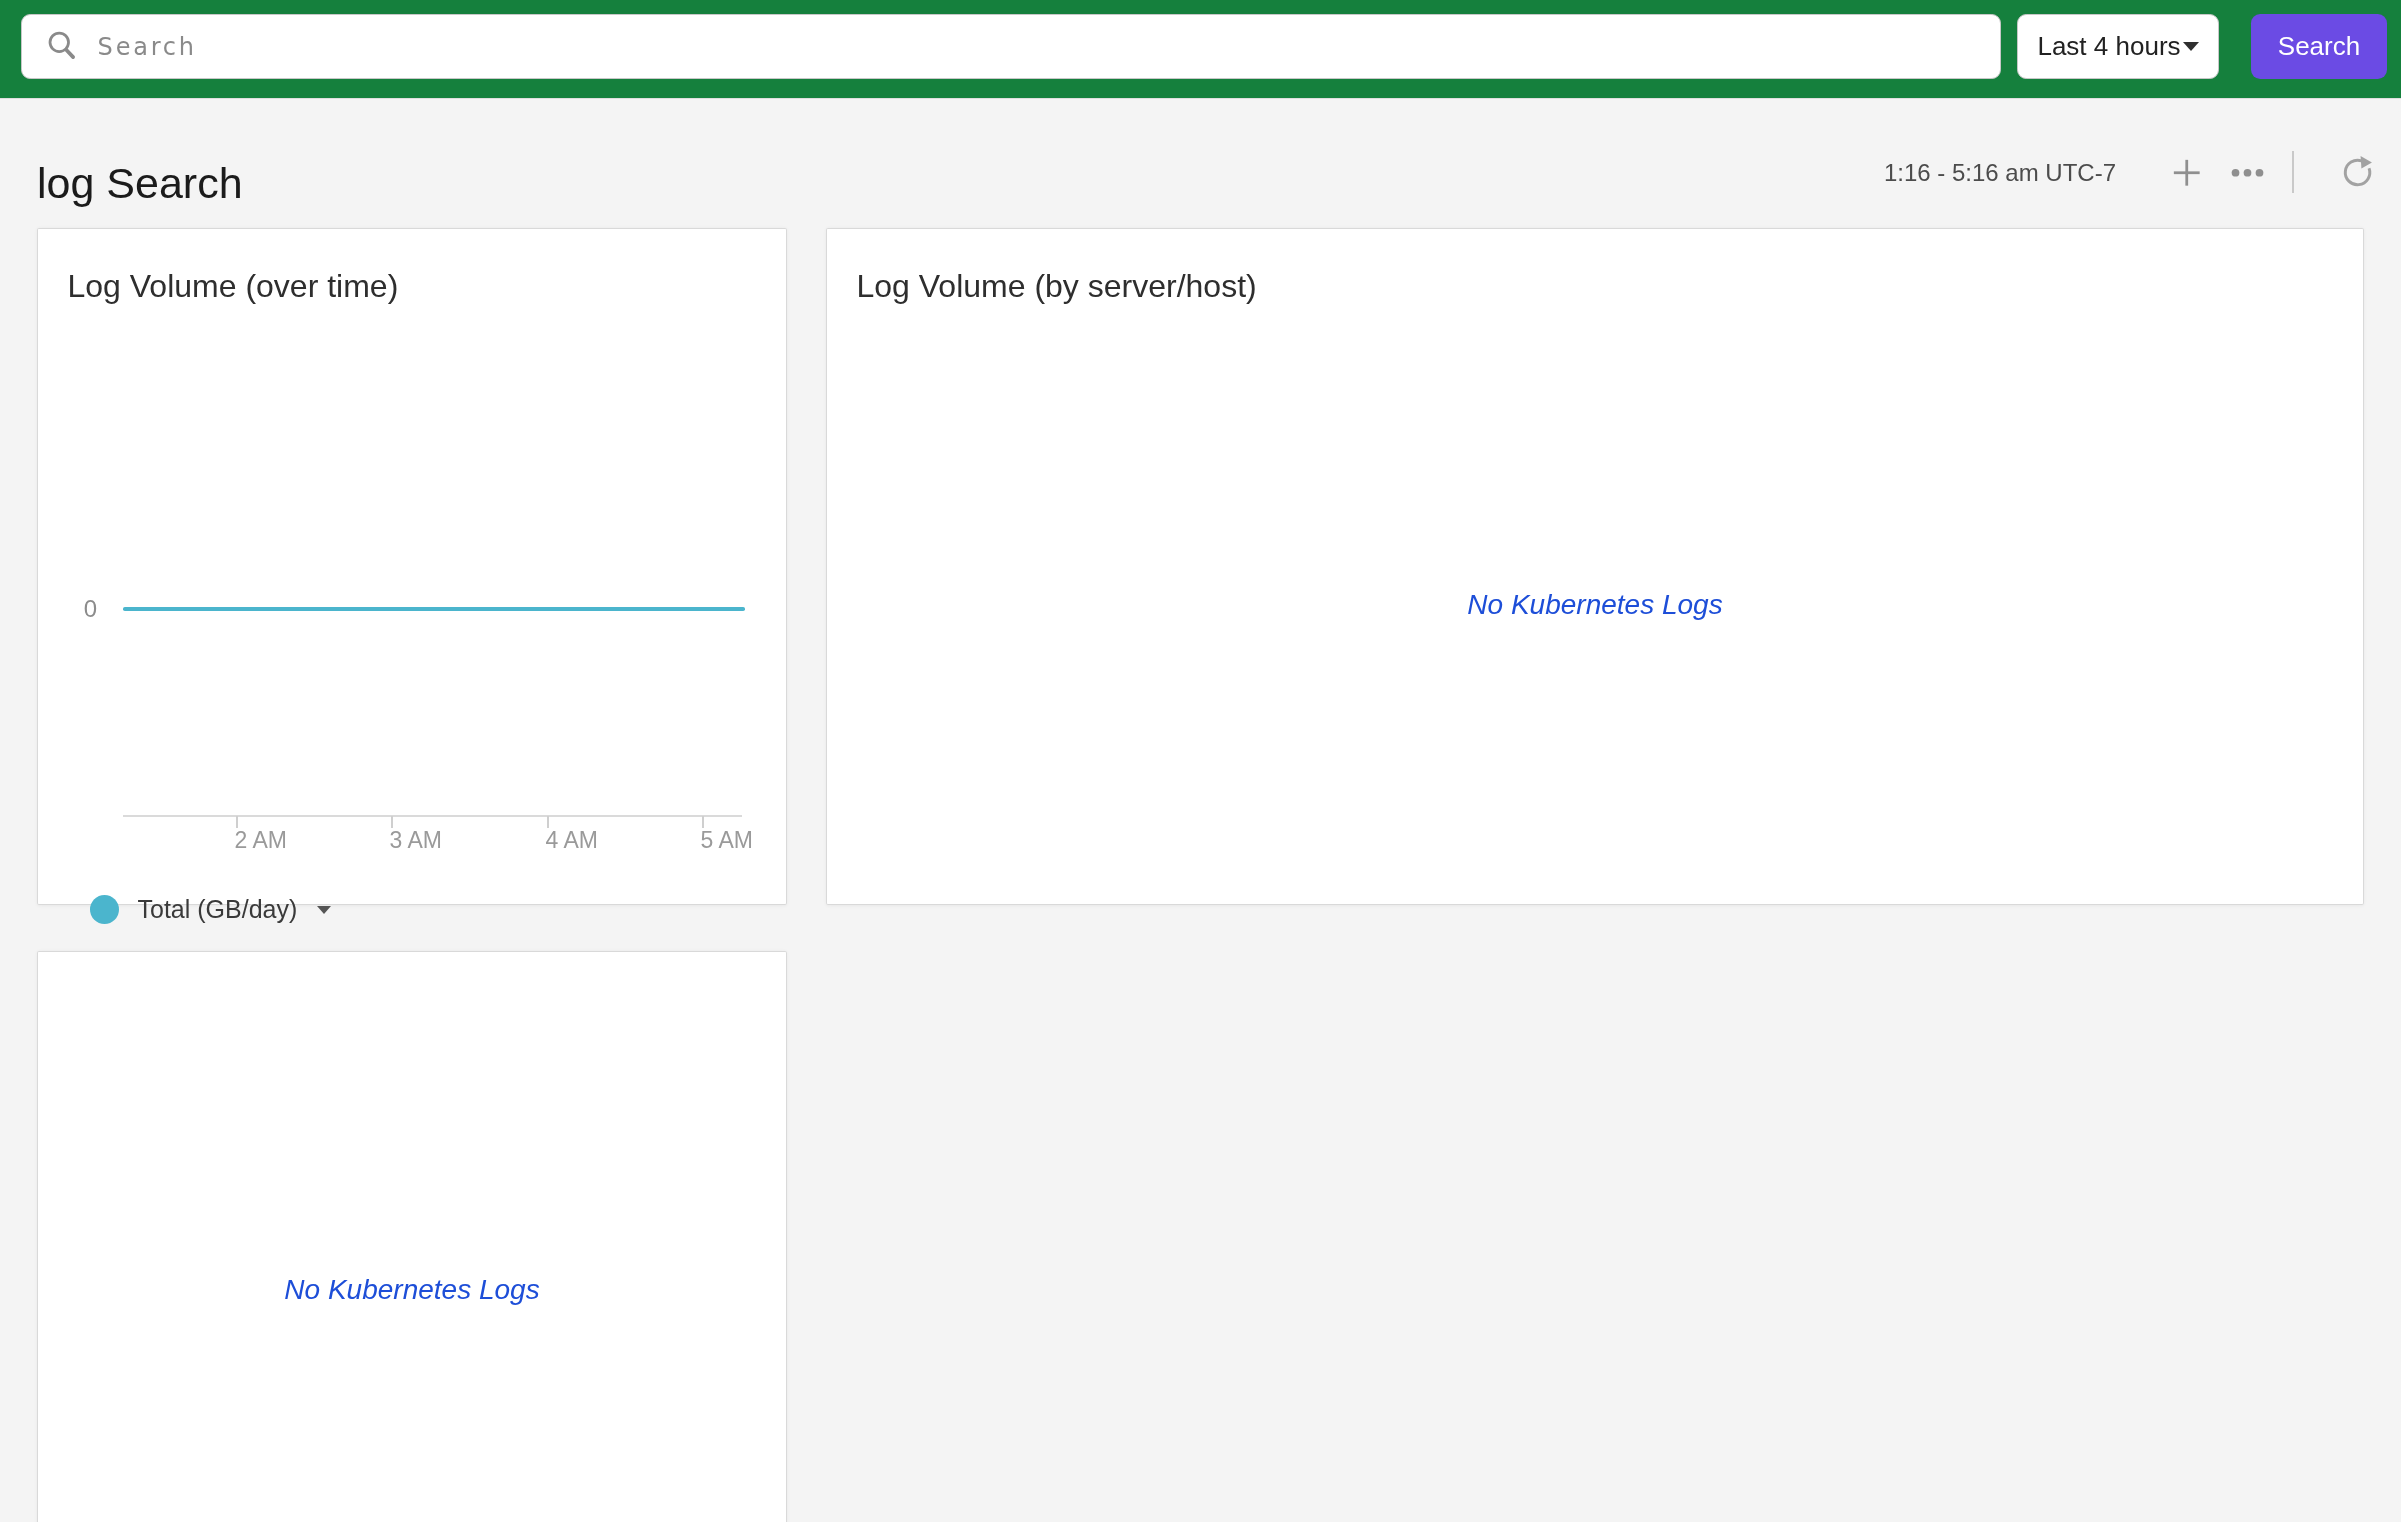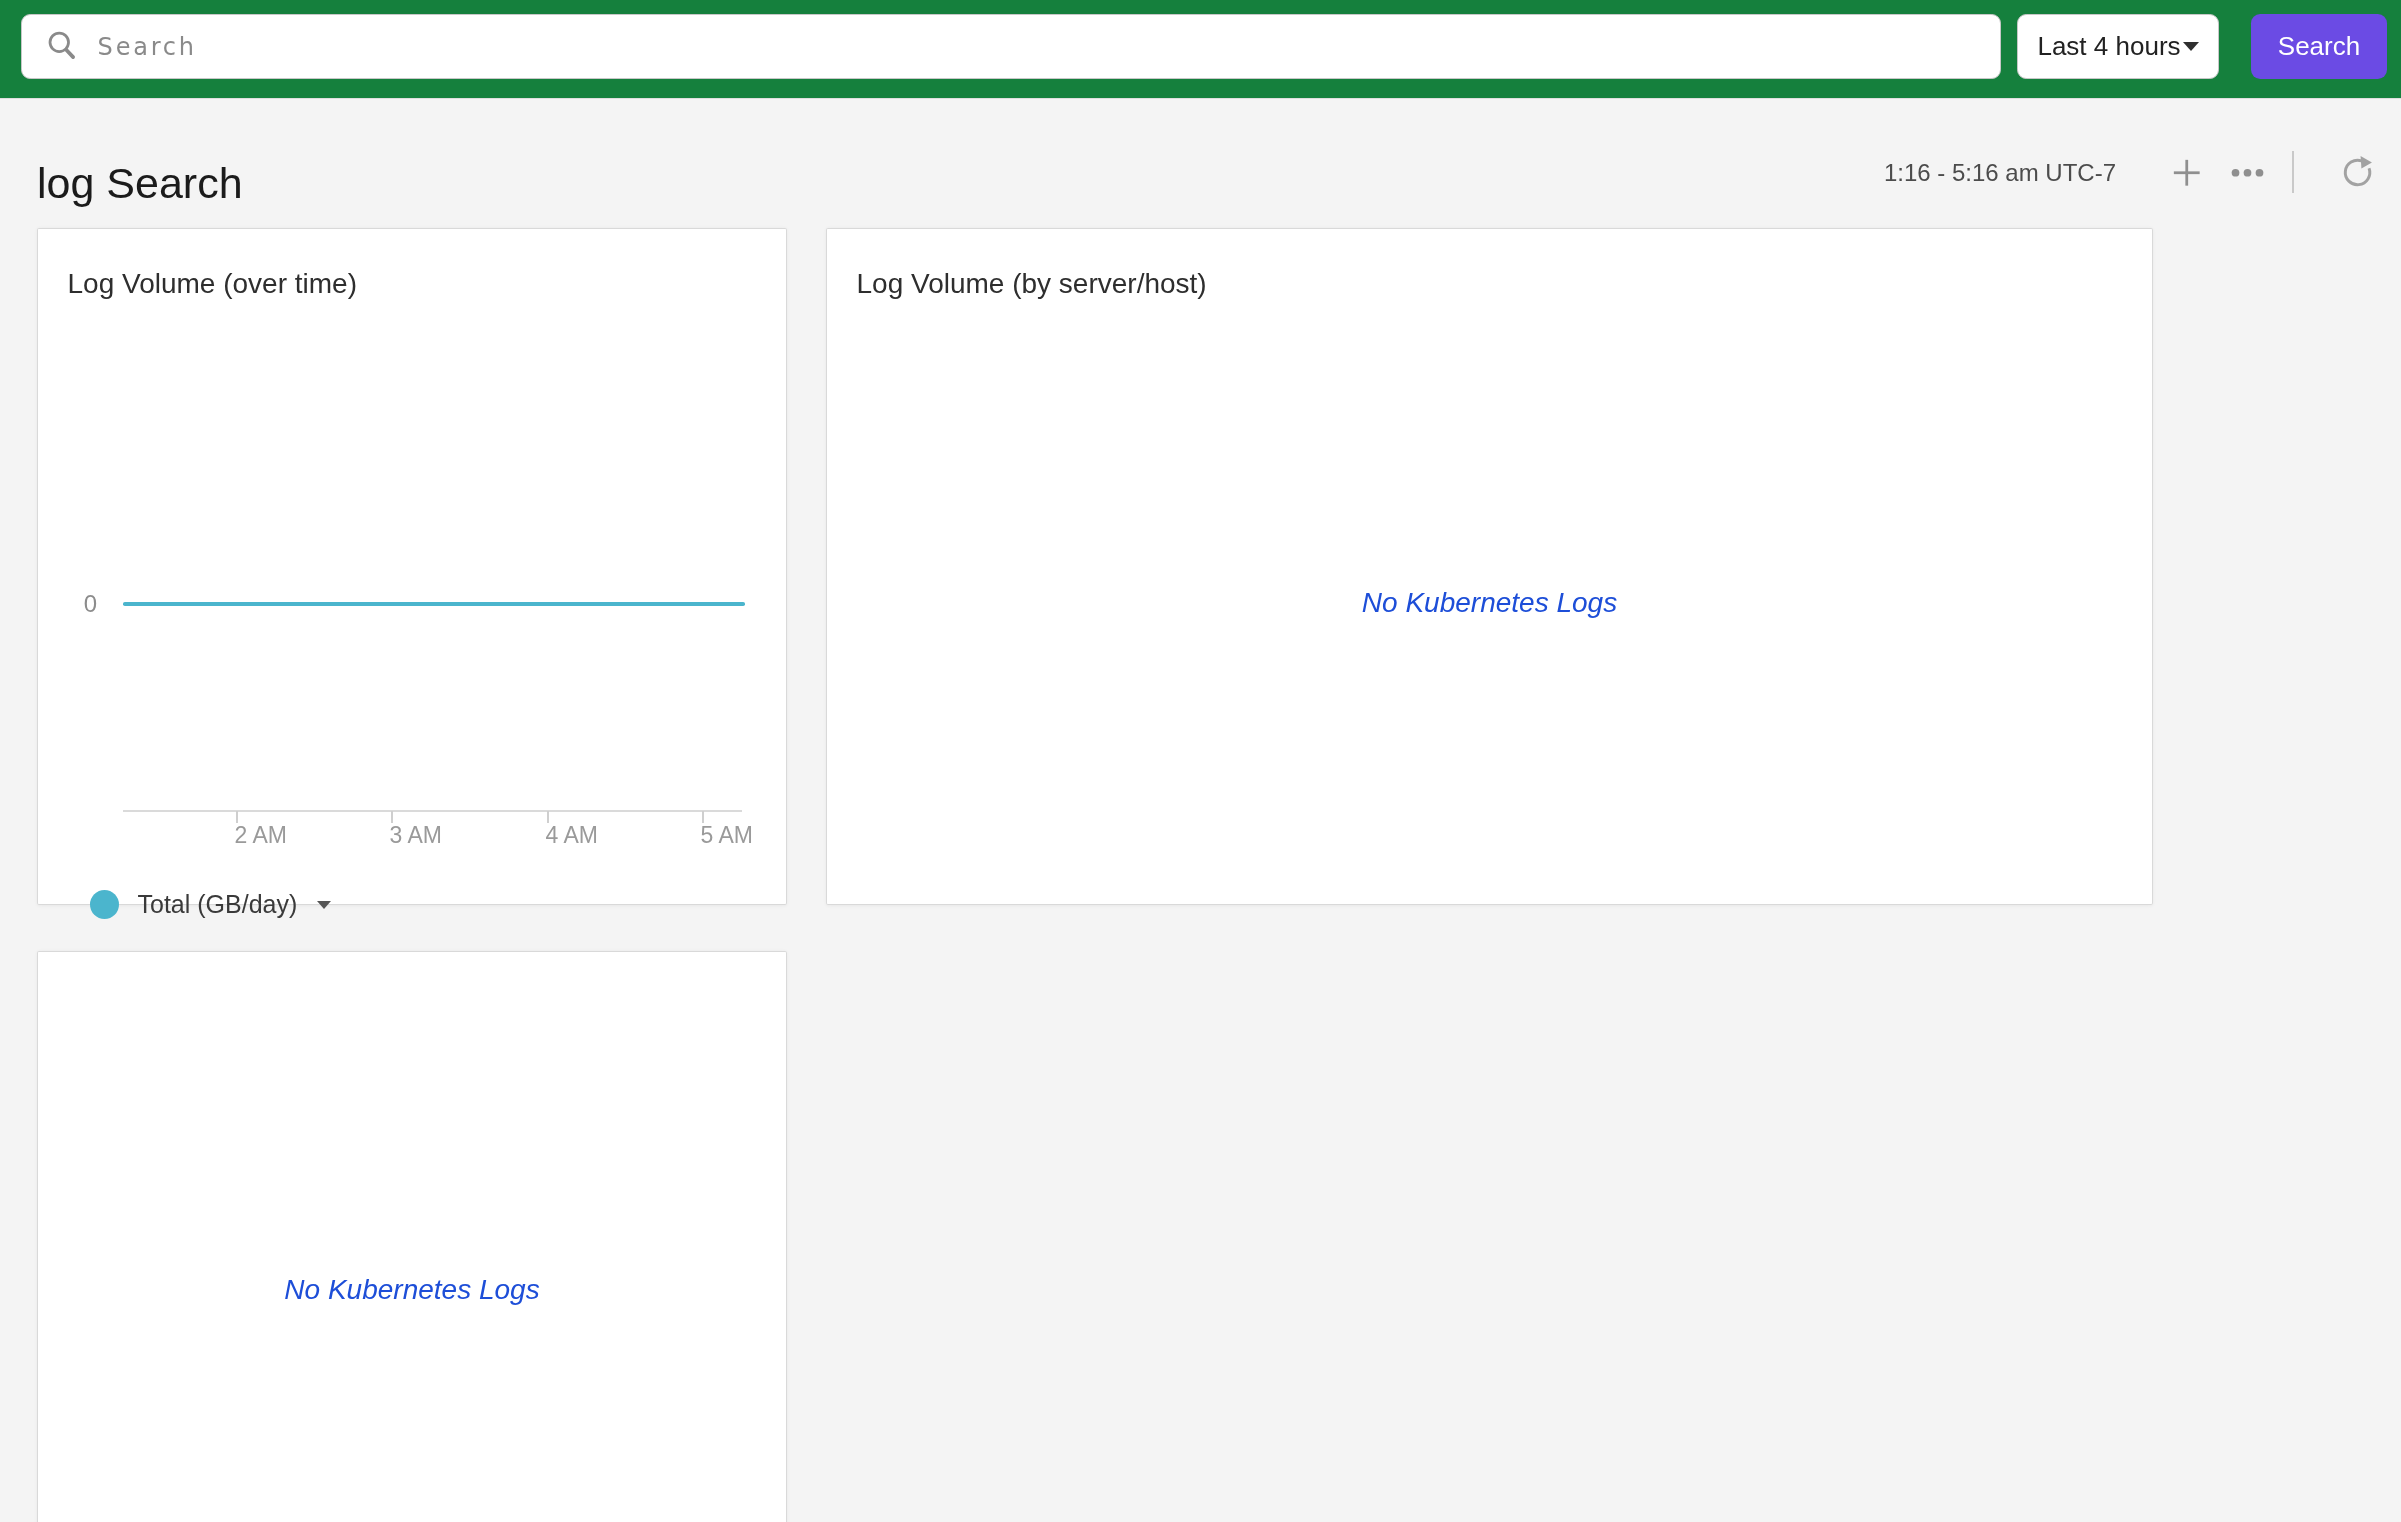--- a/index.html
+++ b/index.html
@@ -64,25 +64,25 @@
   .hdr-refresh  { left: 2340px; top: 155px; width: 35px; height: 35px; }
 
   
   .panel {
     position: absolute; background: #fff;
     border: 1.8px solid #d9d9d9; border-radius: 1.8px;
     box-shadow: 0 0.9px 3.7px rgba(0,0,0,0.05);
     display: flex; flex-direction: column;
   }
   .panel-1 { left: 37px;  top: 228px;  width: 750px;  height: 677px; }
-  .panel-2 { left: 826px; top: 228px;  width: 1327px; height: 677px; }
+  .panel-2 { left: 826px; top: 228px;  width: 1538px; height: 677px; }
   .panel-3 { left: 37px;  top: 951px; width: 750px;  height: 677px; }
   .panel-title {
     padding: 37px 28px 0 29.5px;
-    font-size: 28px; font-weight: 400; color: #2e2e2e; line-height: 1.25;
+    font-size: 32px; font-weight: 400; color: #2e2e2e; line-height: 1.25;
   }
   .panel-empty {
     flex: 1; display: flex; align-items: center; justify-content: center;
     font-size: 28px; color: #1d4ed8; font-style: italic;
   }
 
   
   .chart-area { position: relative; flex: 1; }
   .y-tick-label {
     position: absolute; left: 35px; top: 289px; width: 24px;

